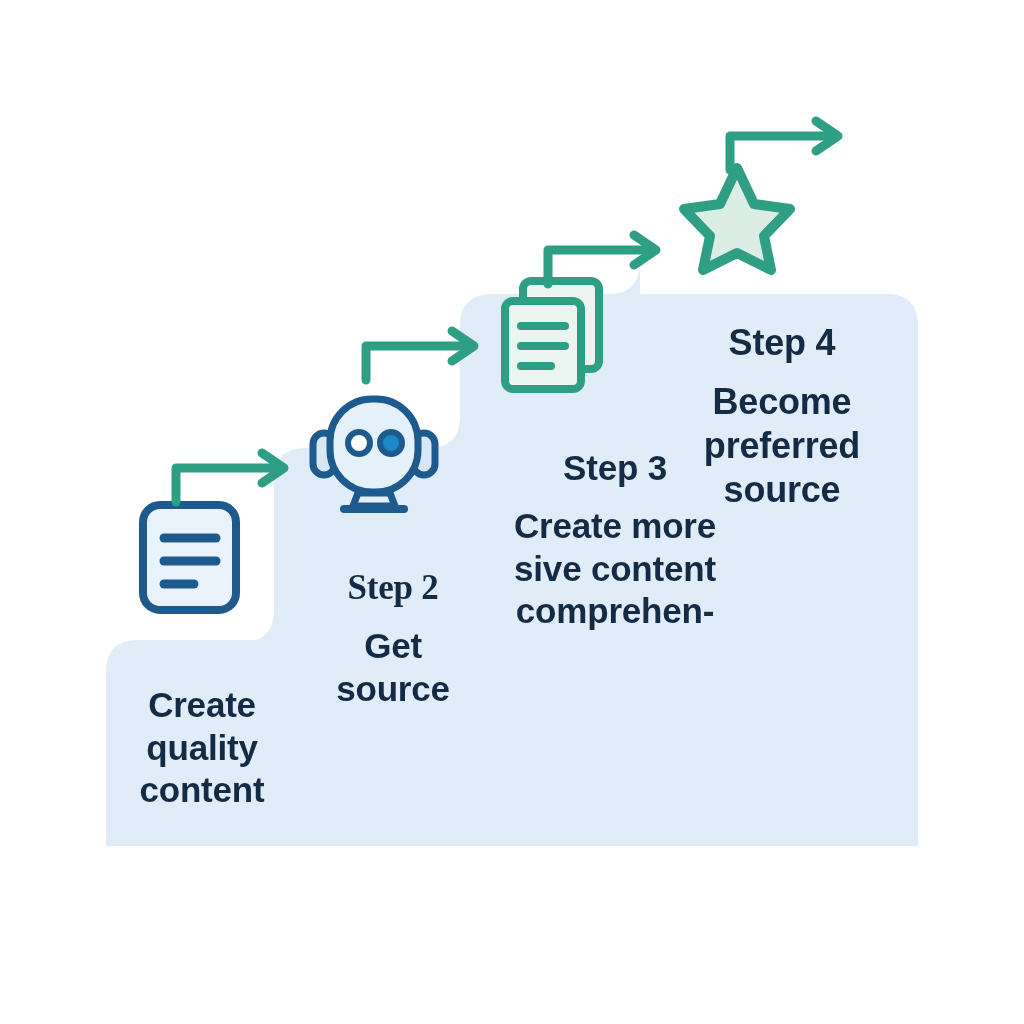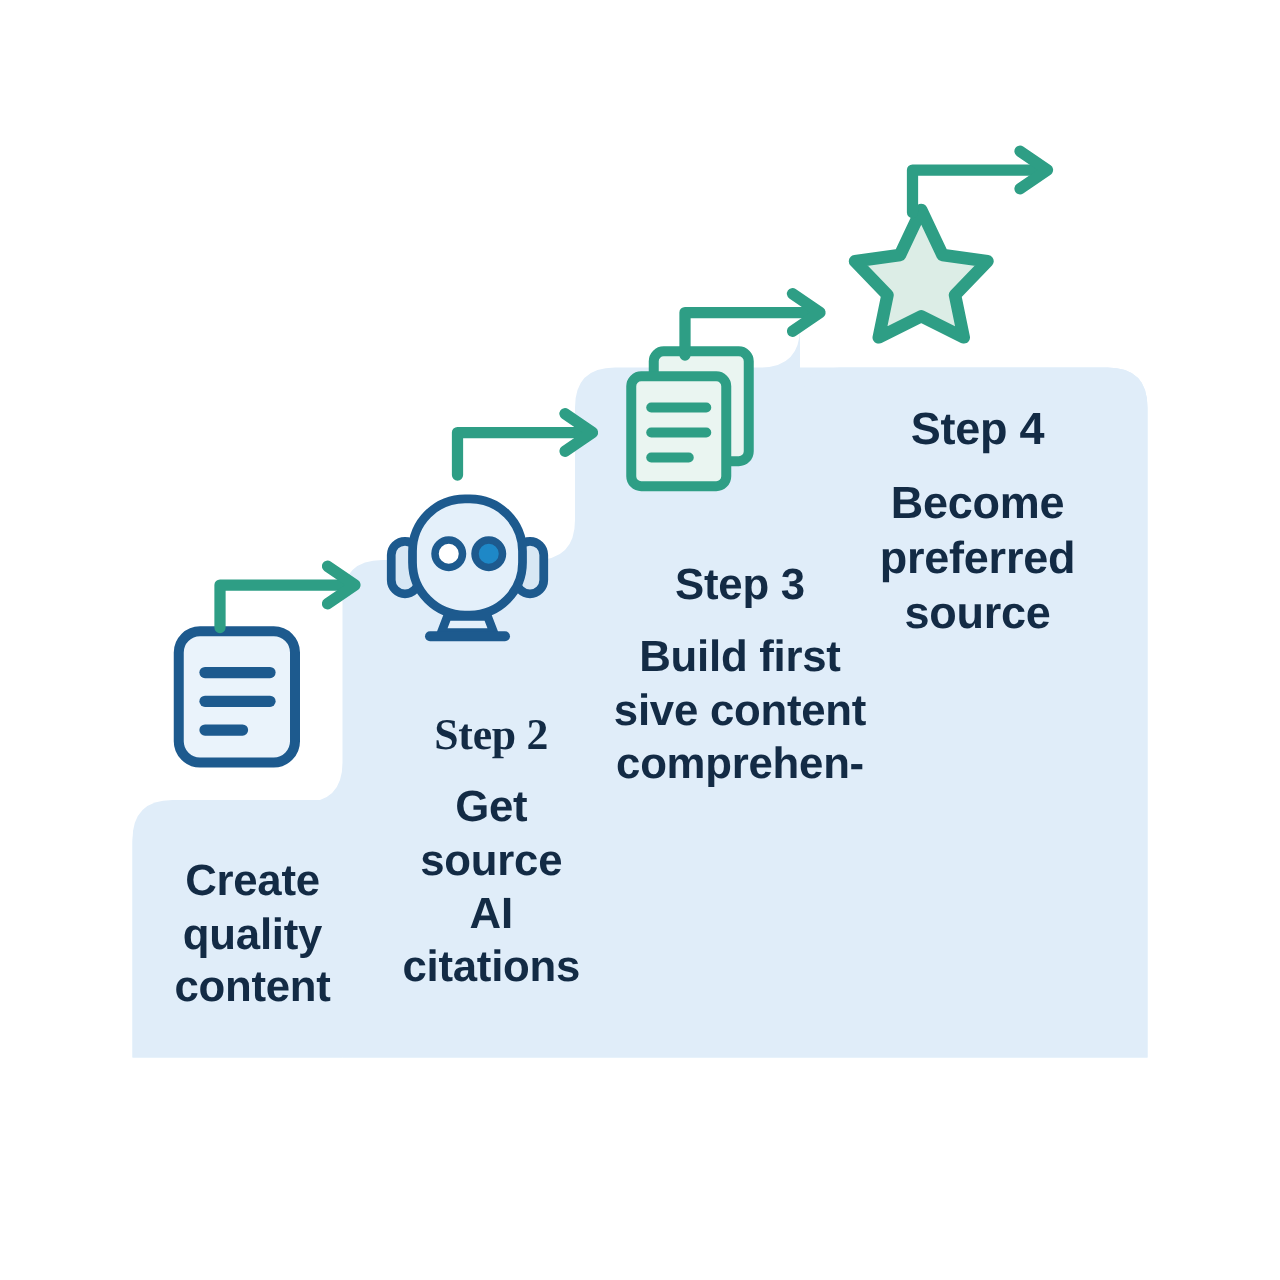--- a/index.html
+++ b/index.html
@@ -44,21 +44,21 @@
     margin: 16px;
   }
   
   #step-1-text { left: 118px; top: 668px; width: 168px; }
   #step-1-text .step-desc { font-size: 35px; line-height: 1.22; }
 
   #step-2-text { left: 288px; top: 568px; width: 210px; }
   #step-2-text .step-heading { font-size: 35px; font-family: Liberation Serif, serif; }
   #step-2-text .step-desc { font-size: 35px; line-height: 1.22; }
 
-  #step-3-text { left: 473px; top: 448px; width: 238px; }
+  #step-3-text { left: 496px; top: 448px; width: 238px; }
   #step-3-text .step-heading { font-size: 35px; }
   #step-3-text .step-desc { font-size: 35px; line-height: 1.22; }
 
   #step-4-text { left: 676px; top: 322px; width: 212px; }
   #step-4-text .step-heading { font-size: 36px; }
   #step-4-text .step-desc { font-size: 36px; line-height: 1.22; }
 
   .icon-wrap { position: absolute; }
   #icon-document    { left: 137px; top: 500px; width: 105px; height: 115px; }
   #icon-robot       { left: 303px; top: 393px; width: 142px; height: 122px; }
@@ -237,28 +237,27 @@
       <div>Create</div>
       <div>quality</div>
       <div>content</div>
     </div>
   </div>
 
   <div class="step-text-block" id="step-2-text">
     <div class="step-heading">Step 2</div>
     <div class="step-desc">
       <div>Get source</div>
-      <div>AI citations</div>
     </div>
   </div>
 
   <div class="step-text-block" id="step-3-text">
     <div class="step-heading">Step 3</div>
     <div class="step-desc">
-      <div>Build first</div>
+      <div>Create more</div>
       <div>sive content</div>
       <div>comprehen-</div>
     </div>
   </div>
 
   <div class="step-text-block" id="step-4-text">
     <div class="step-heading">Step 4</div>
     <div class="step-desc">
       <div>Become</div>
       <div>preferred</div>

